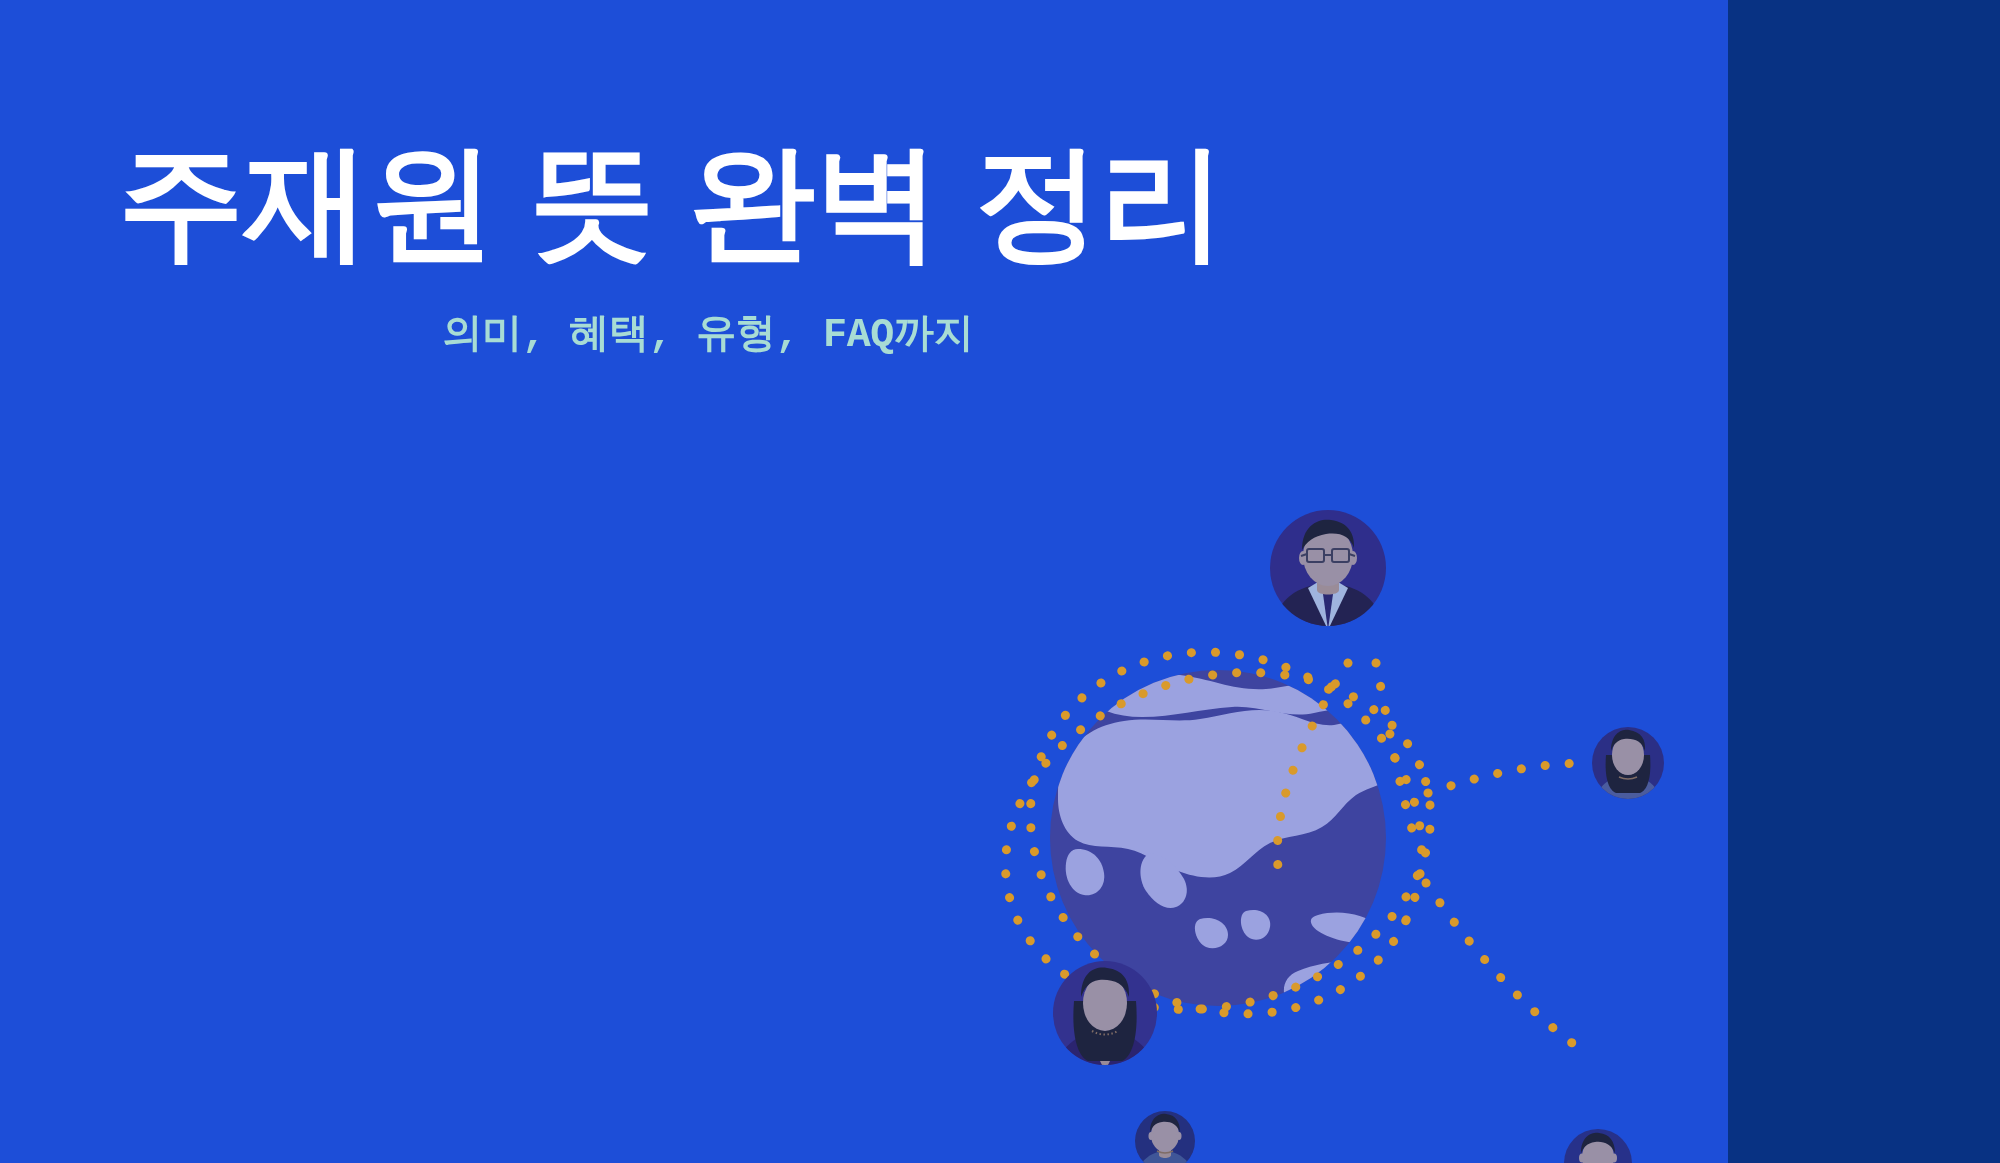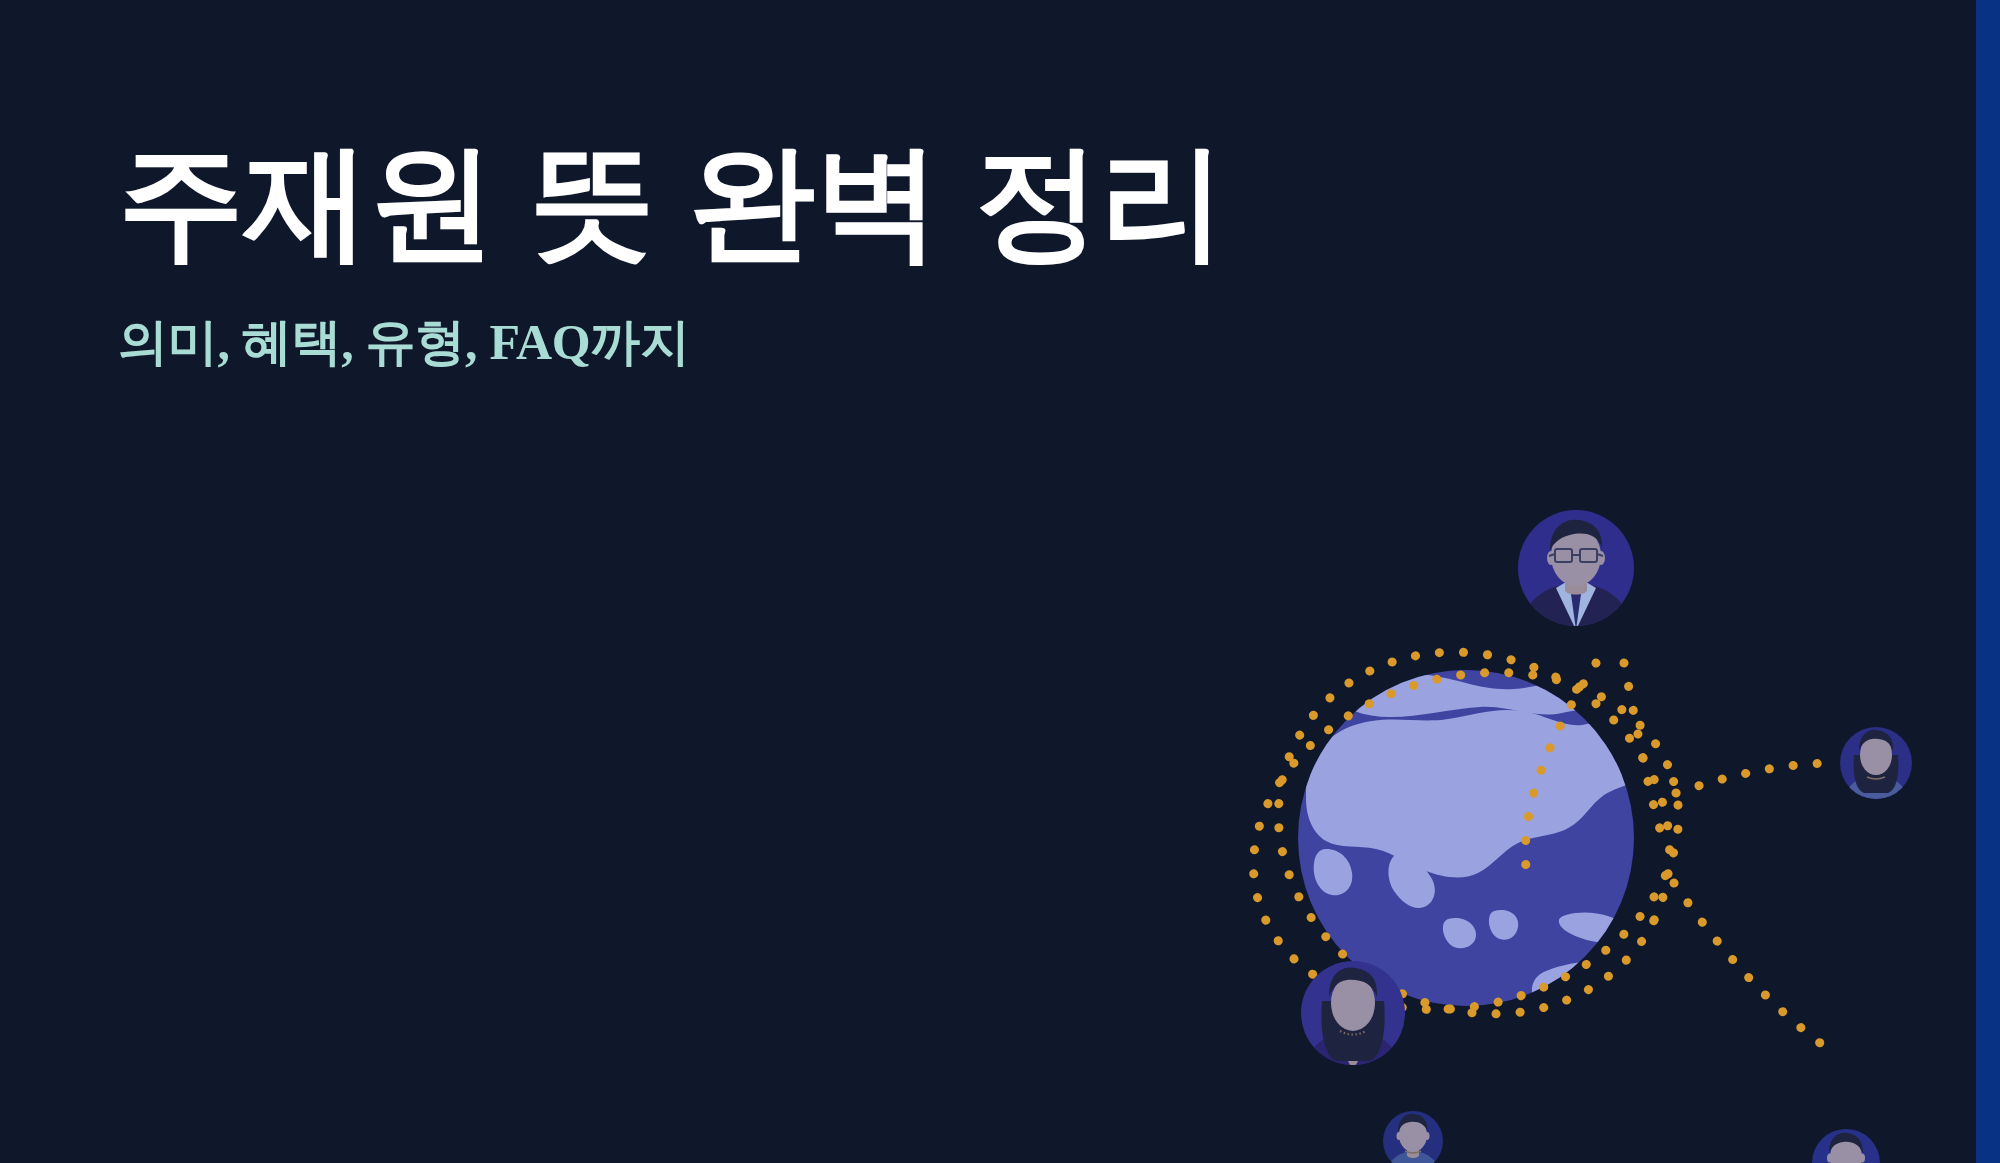--- a/index.html
+++ b/index.html
@@ -10,23 +10,23 @@
   }
   body {
     width: 2000px;
     height: 1163px;
     overflow: hidden;
     font-family: "Liberation Sans", "DejaVu Sans", sans-serif;
   }
 
   #banner {
     position: relative;
-    width: 1976px;
+    width: 1728px;
     height: 1163px;
-    background: #0f172a;
+    background: #1d4ed8;
     overflow: hidden;
   }
 
   
   #text-block {
     position: absolute;
     left: 118px;
     top: 128px;
     width: 1180px;
   }
@@ -37,27 +37,28 @@
     font-size: 126px;
     line-height: 1.18;
     font-weight: 700;
     letter-spacing: -0.5px;
     color: #ffffff;
     white-space: nowrap;
   }
 
   #subheadline {
     margin: 34px 0 0 0;
-    font-family: Liberation Serif, serif;
-    font-size: 50px;
+    font-family: Liberation Mono, monospace;
+    font-size: 40px;
     line-height: 1.25;
     font-weight: 600;
     letter-spacing: -0.3px;
     color: #A8DCD4;
     white-space: nowrap;
+    text-align: center;
   }
 
   
   #illustration {
     position: absolute;
     right: 0;
     bottom: 0;
     width: 900px;
     height: 800px;
   }

